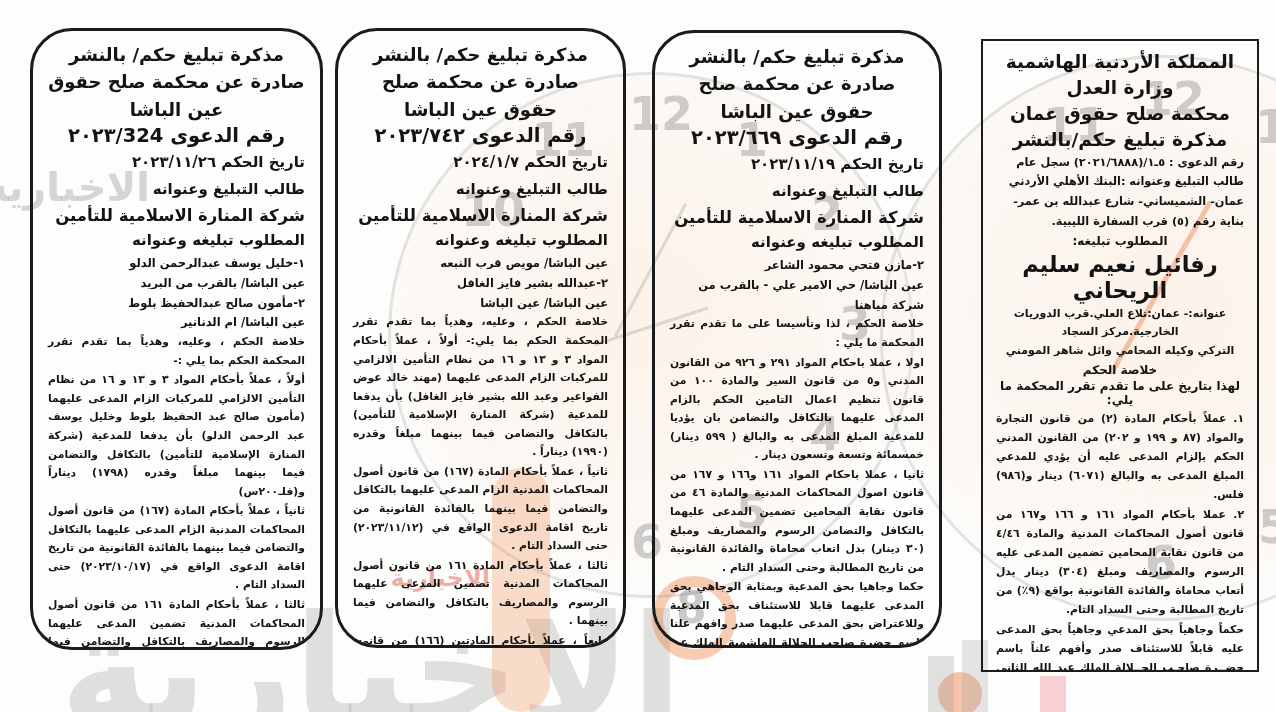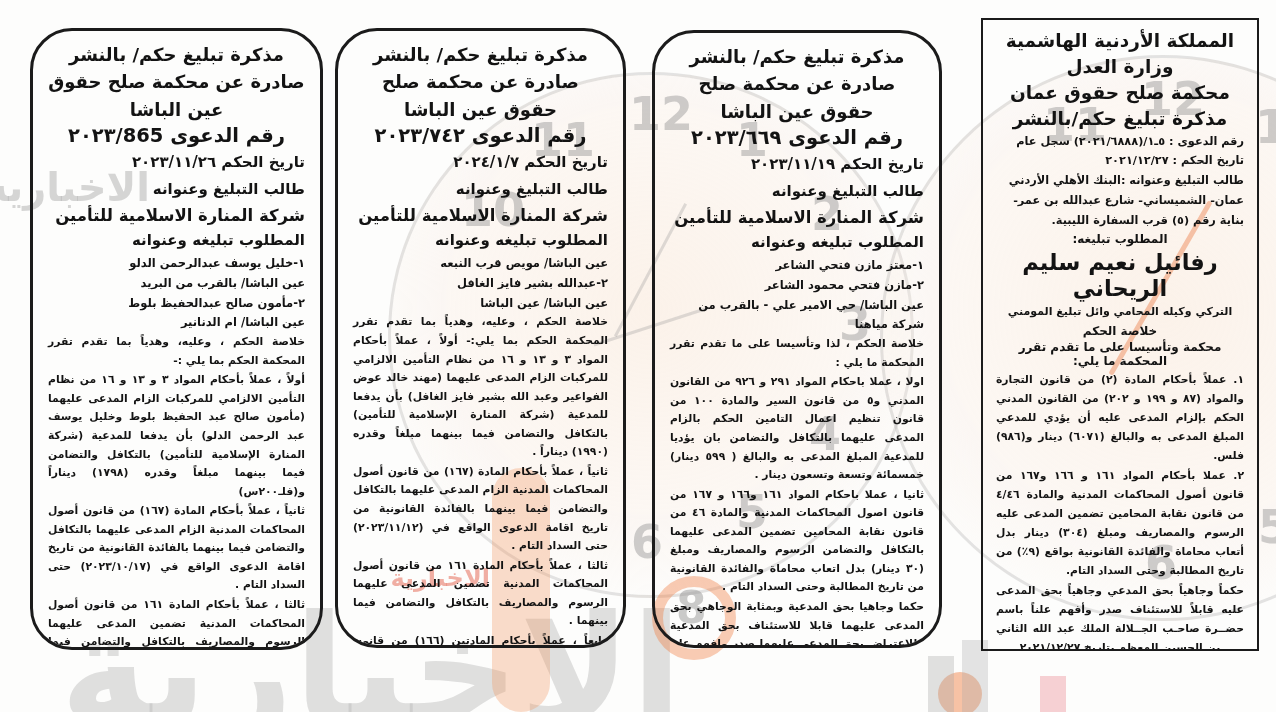--- a/index.html
+++ b/index.html
@@ -85,21 +85,21 @@
   <div class="wm blob" style="left:492px;top:468px;width:58px;height:244px;"></div>
   <div class="wm dot" style="left:652px;top:576px;width:62px;height:62px;border:11px solid rgba(240,122,60,.38);"></div>
   <div class="wm dot" style="left:938px;top:672px;width:44px;height:44px;background:rgba(240,122,60,.45);"></div>
   <div class="wm bar" style="left:928px;top:656px;width:26px;height:56px;background:rgba(170,170,170,.35);"></div>
   <div class="wm bar" style="left:962px;top:640px;width:26px;height:72px;background:rgba(170,170,170,.30);"></div>
   <div class="wm bar" style="left:1040px;top:676px;width:26px;height:36px;background:rgba(235,140,150,.40);"></div>
 
   <div class="notice" id="n1" style="left:30px;top:28px;width:293px;height:622px;">
     <p class="t1">مذكرة تبليغ حكم/ بالنشر</p>
     <p class="t1">صادرة عن محكمة صلح حقوق عين الباشا</p>
-    <p class="case">رقم الدعوى  ٢٠٢٣/865</p>
+    <p class="case">رقم الدعوى  ٢٠٢٣/324</p>
     <p class="meta">تاريخ الحكم ٢٠٢٣/١١/٢٦</p>
     <p class="meta">طالب التبليغ وعنوانه</p>
     <p class="company">شركة المنارة الاسلامية للتأمين</p>
     <p class="meta">المطلوب تبليغه وعنوانه</p>
     <p class="names">١-خليل يوسف عبدالرحمن الدلو</p>
     <p class="names">عين الباشا/ بالقرب من البريد</p>
     <p class="names">٢-مأمون صالح عبدالحفيظ بلوط</p>
     <p class="names">عين الباشا/ ام الدنانير</p>
     <p class="bp">خلاصة الحكم ، وعليه، وهدياً بما تقدم تقرر المحكمة الحكم بما يلي :-</p>
     <p class="bp">أولاً ، عملاً بأحكام المواد ٣ و ١٣ و ١٦ من نظام التأمين الالزامي للمركبات الزام المدعى عليهما (مأمون صالح عبد الحفيظ بلوط وخليل يوسف عبد الرحمن الدلو) بأن يدفعا للمدعية (شركة المنارة الإسلامية للتأمين) بالتكافل والتضامن فيما بينهما مبلغاً وقدره (١٧٩٨) ديناراً و(فلـ٢٠٠س)</p>
@@ -127,41 +127,40 @@
   </div>
 
   <div class="notice" id="n3" style="left:652px;top:30px;width:290px;height:618px;">
     <p class="t1">مذكرة تبليغ حكم/ بالنشر</p>
     <p class="t1">صادرة عن محكمة صلح حقوق عين الباشا</p>
     <p class="case">رقم الدعوى  ٢٠٢٣/٦٦٩</p>
     <p class="meta">تاريخ الحكم ٢٠٢٣/١١/١٩</p>
     <p class="meta">طالب التبليغ وعنوانه</p>
     <p class="company">شركة المنارة الاسلامية للتأمين</p>
     <p class="meta">المطلوب تبليغه وعنوانه</p>
-    <p class="names">١-معتز مازن فتحي الشاعر</p>
     <p class="names">٢-مازن فتحي محمود الشاعر</p>
     <p class="names">عين الباشا/ حي الامير علي - بالقرب من شركة مياهنا</p>
     <p class="bp">خلاصة الحكم ، لذا وتأسيسا على ما تقدم تقرر المحكمة ما يلي :</p>
     <p class="bp">اولا ، عملا باحكام المواد ٢٩١ و ٩٢٦ من القانون المدني و٥ من قانون السير والمادة ١٠٠ من قانون تنظيم اعمال التامين الحكم بالزام المدعى عليهما بالتكافل والتضامن بان يؤديا للمدعية المبلغ المدعى به والبالغ ( ٥٩٩ دينار) خمسمائة وتسعة وتسعون دينار .</p>
     <p class="bp">ثانيا ، عملا باحكام المواد ١٦١ و١٦٦ و ١٦٧ من قانون اصول المحاكمات المدنية والمادة ٤٦ من قانون نقابة المحامين تضمين المدعى عليهما بالتكافل والتضامن الرسوم والمصاريف ومبلغ (٣٠ دينار) بدل اتعاب محاماة والفائدة القانونية من تاريخ المطالبة وحتى السداد التام .</p>
     <p class="bp closing">حكما وجاهيا بحق المدعية وبمثابة الوجاهي بحق المدعى عليهما قابلا للاستئناف بحق المدعية وللاعتراض بحق المدعى عليهما صدر وافهم علنا باسم حضرة صاحب الجلالة الهاشمية الملك عبد الله الثاني ابن الحسين (حفظه الله ورعاه) بتاريخ ٢٠٢٣/١١/١٩</p>
   </div>
 
-  <div class="notice" id="n4" style="left:981px;top:18px;width:278px;height:633px;">
+  <div class="notice" id="n4" style="left:981px;top:39px;width:278px;height:633px;">
     <p class="gh">المملكة الأردنية الهاشمية</p>
     <p class="gh">وزارة العدل</p>
     <p class="gh">محكمة صلح حقوق عمان</p>
     <p class="gh">مذكرة تبليغ حكم/بالنشر</p>
     <p class="gm">رقم الدعوى : ٥ـ١/(٢٠٢١/٦٨٨٨) سجل عام</p>
-    <p class="gm">تاريخ الحكم : ٢٠٢١/١٢/٢٧</p>
     <p class="gm">طالب التبليغ وعنوانه :البنك الأهلي الأردني</p>
     <p class="gm">عمان- الشميساني- شارع عبدالله بن عمر- بناية رقم (٥) قرب السفارة الليبية.</p>
     <p class="glabel">المطلوب تبليغه:</p>
     <p class="gname">رفائيل نعيم سليم الريحاني</p>
-    <p class="gaddr">التركي وكيله المحامي وائل تبليغ المومني</p>
+    <p class="gaddr">عنوانه:- عمان:تلاع العلي.قرب الدوريات الخارجية.مركز السجاد</p>
+    <p class="gaddr">التركي وكيله المحامي وائل شاهر المومني</p>
     <p class="glabel">خلاصة الحكم</p>
-    <p class="glabel">محكمة وتأسيسا على ما تقدم تقرر المحكمة ما يلي:</p>
+    <p class="glabel">لهذا بتاريخ على ما تقدم تقرر المحكمة ما يلي:</p>
     <p class="gbody">١. عملاً بأحكام المادة (٢) من قانون التجارة والمواد (٨٧ و ١٩٩ و ٢٠٢) من القانون المدني الحكم بإلزام المدعى عليه أن يؤدي للمدعي المبلغ المدعى به والبالغ (٦٠٧١) دينار و(٩٨٦) فلس.</p>
     <p class="gbody">٢. عملا بأحكام المواد ١٦١ و ١٦٦ و١٦٧ من قانون أصول المحاكمات المدنية والمادة ٤/٤٦ من قانون نقابة المحامين تضمين المدعى عليه الرسوم والمصاريف ومبلغ (٣٠٤) دينار بدل أتعاب محاماة والفائدة القانونية بواقع (٩٪) من تاريخ المطالبة وحتى السداد التام.</p>
     <p class="gbody closing">حكماً وجاهياً بحق المدعي وجاهياً بحق المدعى عليه قابلاً للاستئناف صدر وأفهم علناً باسم حضــرة صاحـب الجــلالة الملك عبد الله الثاني بن الحسين المعظم بتاريخ ٢٠٢١/١٢/٢٧</p>
   </div>
 
 </div>
 
 </body></html>

